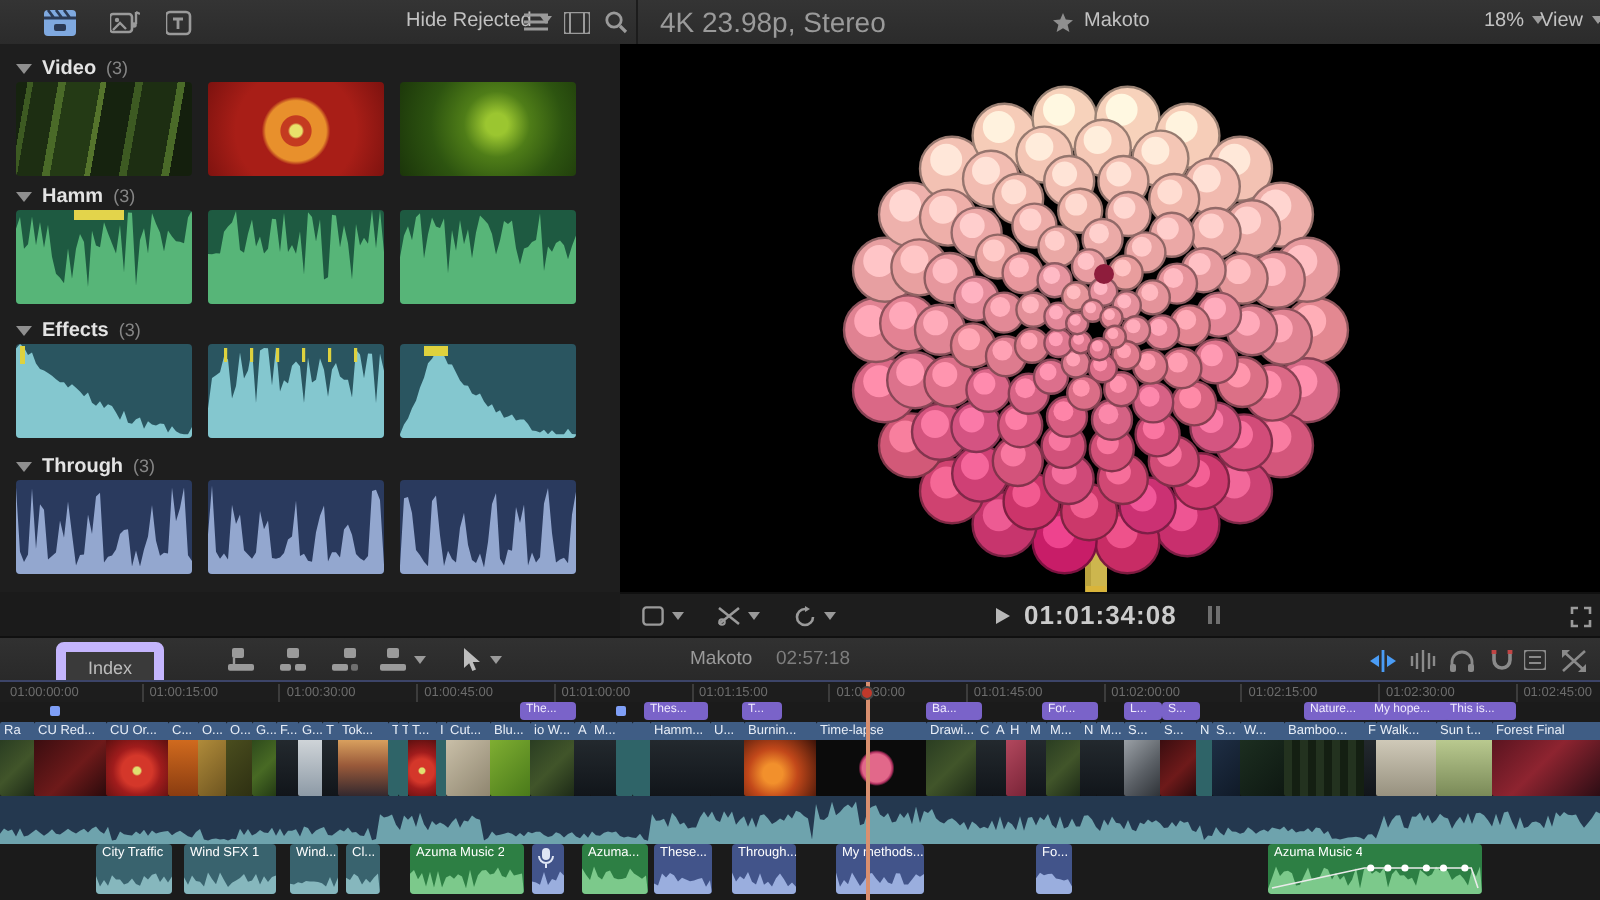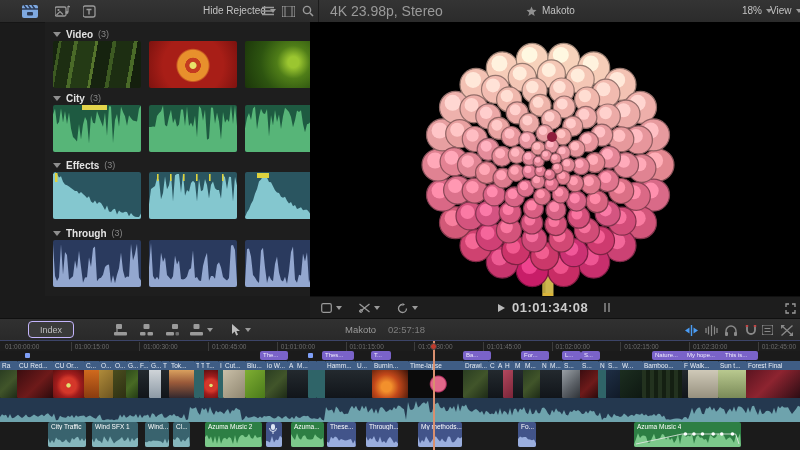--- a/index.html
+++ b/index.html
@@ -9,40 +9,40 @@
   
   #toolbar{left:0;top:0;width:800px;height:22px;background:linear-gradient(#343434,#2b2b2b);
            border-bottom:1px solid #151515;}
   .tb-text{color:#c2c2c2;font-size:10px;line-height:22px;white-space:nowrap;}
   .dim{color:#9a9a9a;}
   .chev{display:inline-block;width:0;height:0;border-left:3.5px solid transparent;
         border-right:3.5px solid transparent;border-top:4px solid #9a9a9a;vertical-align:middle;margin-left:4px;}
   .tb-sep{width:1px;height:22px;background:#1c1c1c;}
   .icon-btn{display:flex;align-items:center;justify-content:center;height:22px;}
   
-  #browser{left:0;top:22px;width:310px;height:274px;background:#1e1e1e;border-right:1px solid #0c0c0c;overflow:hidden;margin-left:45px;}
+  #browser{left:0;top:22px;width:310px;height:274px;background:#1e1e1e;border-right:1px solid #0c0c0c;overflow:hidden;}
   .sec-header{position:absolute;left:8px;height:12px;display:flex;align-items:center;gap:5px;}
   .disc{width:0;height:0;border-left:4px solid transparent;border-right:4px solid transparent;border-top:5px solid #8f8f8f;}
   .sec-title{color:#e3e3e3;font-size:10px;font-weight:bold;}
   .sec-count{color:#858585;font-size:9px;}
   .thumb{position:absolute;width:88px;height:47px;border-radius:2px;overflow:hidden;}
   #browser-status{left:0;top:296px;width:309px;height:22px;background:#242424;border-top:1px solid #161616;
                   border-right:1px solid #0c0c0c;color:#979797;font-size:9px;display:flex;align-items:center;justify-content:center;}
   .video-thumb-1{background:linear-gradient(100deg,#16230f 0 6%,#3d5a22 6% 9%,#1d2e12 9% 22%,#4a6a28 22% 26%,#243a15 26% 44%,#55742c 44% 47%,#16230f 47% 62%,#3d5a22 62% 66%,#1d2e12 66% 84%,#4a6a28 84% 88%,#141f0d 88% 100%);}
   .video-thumb-2{background:radial-gradient(circle at 50% 52%,#e8e26a 0 6%,#c43b20 8% 15%,#e8902c 16% 30%,#a81e17 34% 60%,#7c120f 100%);}
   .video-thumb-3{background:radial-gradient(circle at 55% 45%,#9bc630 0 10%,#4f7d18 30%,#2d5410 60%,#1b350a 100%);}
   
   #viewer{left:310px;top:22px;width:490px;height:274px;background:#000;overflow:hidden;}
   #viewer-bar{left:310px;top:296px;width:490px;height:22px;background:#1d1d1d;border-top:1px solid #101010;}
   #vb-timecode{color:#cbcbcb;font-size:13px;letter-spacing:.5px;}
   .play-tri{width:0;height:0;border-top:4.5px solid transparent;border-bottom:4.5px solid transparent;border-left:7px solid #b8b8b8;}
   .meterbar{width:2px;height:9px;background:#6f6f6f;}
   
   #tl-toolbar{left:0;top:318px;width:800px;height:22px;background:linear-gradient(#313131,#292929);border-top:1px solid #101010;}
-  #index-btn{left:28px;top:321px;height:15px;padding:0 11px;background:#3a3a3a;border:1px solid #c4b5fd;border-radius:4px;
+  #index-btn{left:28px;top:321px;height:15px;padding:0 11px;background:#3a3a3a;border:5px solid #c4b5fd;border-radius:4px;
              color:#bdbdbd;font-size:9px;display:flex;align-items:center;}
   .tl-center-text{color:#9b9b9b;font-size:9.5px;line-height:22px;}
   
   #ruler{left:0;top:340px;width:800px;height:11px;background:#1d1d1d;border-top:1px solid #3c4468;}
   .ruler-label{position:absolute;top:1px;color:#6c6c6c;font-size:6.5px;white-space:nowrap;padding-left:3px;border-left:1px solid #3c3c3c;height:9px;line-height:9px;}
   
   #tl-body{left:0;top:351px;width:800px;height:99px;background:#1b1b1b;}
   .marker-chip{position:absolute;top:0;height:9px;border-radius:2px;background:#7a63c9;color:#efeafd;font-size:6px;
                line-height:9px;padding:0 3px;overflow:hidden;white-space:nowrap;}
   .marker-dot{position:absolute;top:2px;width:5px;height:5px;background:#7f9ff7;border-radius:1px;}
@@ -153,21 +153,21 @@
       <div class="sec-header" style="top: 6px;">
         <span class="disc"></span>
         <span class="sec-title">Video</span>
         <span class="sec-count">(3)</span>
       </div>
       <div class="thumb video-thumb-1" style="left: 8px; top: 19px;"></div>
       <div class="thumb video-thumb-2" style="left: 104px; top: 19px;"></div>
       <div class="thumb video-thumb-3" style="left: 200px; top: 19px;"></div>
       <div class="sec-header" style="top: 70px;">
         <span class="disc"></span>
-        <span class="sec-title">City</span>
+        <span class="sec-title">Hamm</span>
         <span class="sec-count">(3)</span>
       </div>
       <div class="thumb" style="left: 8px; top: 83px; background: rgb(30, 90, 65);">
         <svg width="88" height="47" style="display: block;">
           <polygon points="0,47 0,9.4 2,3.5 4,19.4 6,17.1 8,3.2 10,17.6 12,6.0 14,18.9 16,7.4 18,23.4 20,31.9 22,33.9 24,36.6 26,19.1 28,34.4 30,19.4 32,12.0 34,16.0 36,38.5 38,10.4 40,17.7 42,18.6 44,6.1 46,11.6 48,16.8 50,21.7 52,7.5 54,31.1 56,1.3 58,1.4 60,37.9 62,15.0 64,9.1 66,21.7 68,1.5 70,6.9 72,11.3 74,20.7 76,10.3 78,13.3 80,15.6 82,15.9 84,16.6 86,3.7 88,0.1 88,47" fill="#57b578"></polygon>
           <rect x="29" y="0" width="25" height="5" fill="#e3d44b"></rect>
         </svg>
       </div>
       <div class="thumb" style="left: 104px; top: 83px; background: rgb(30, 90, 65);">
         <svg width="88" height="47" style="display: block;">

